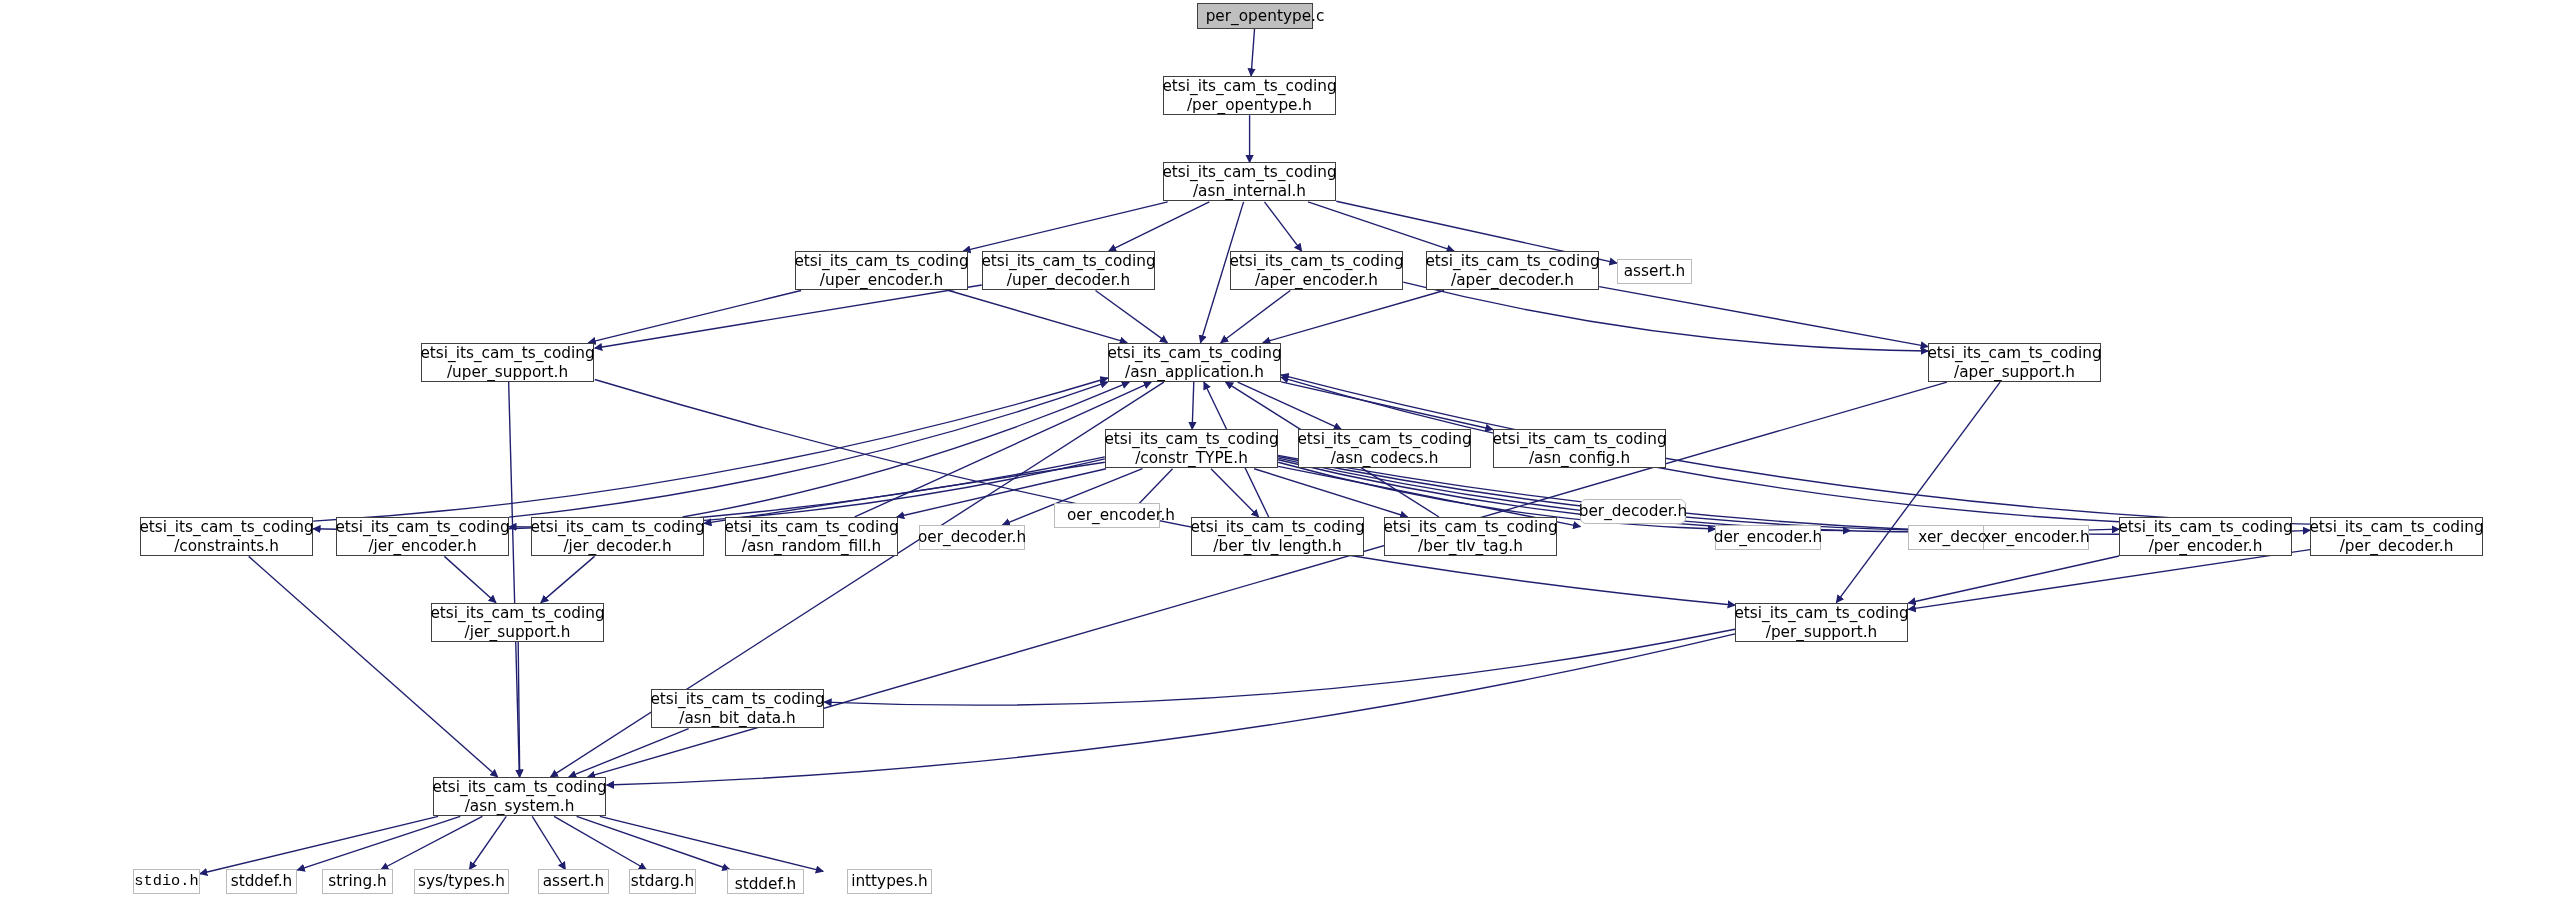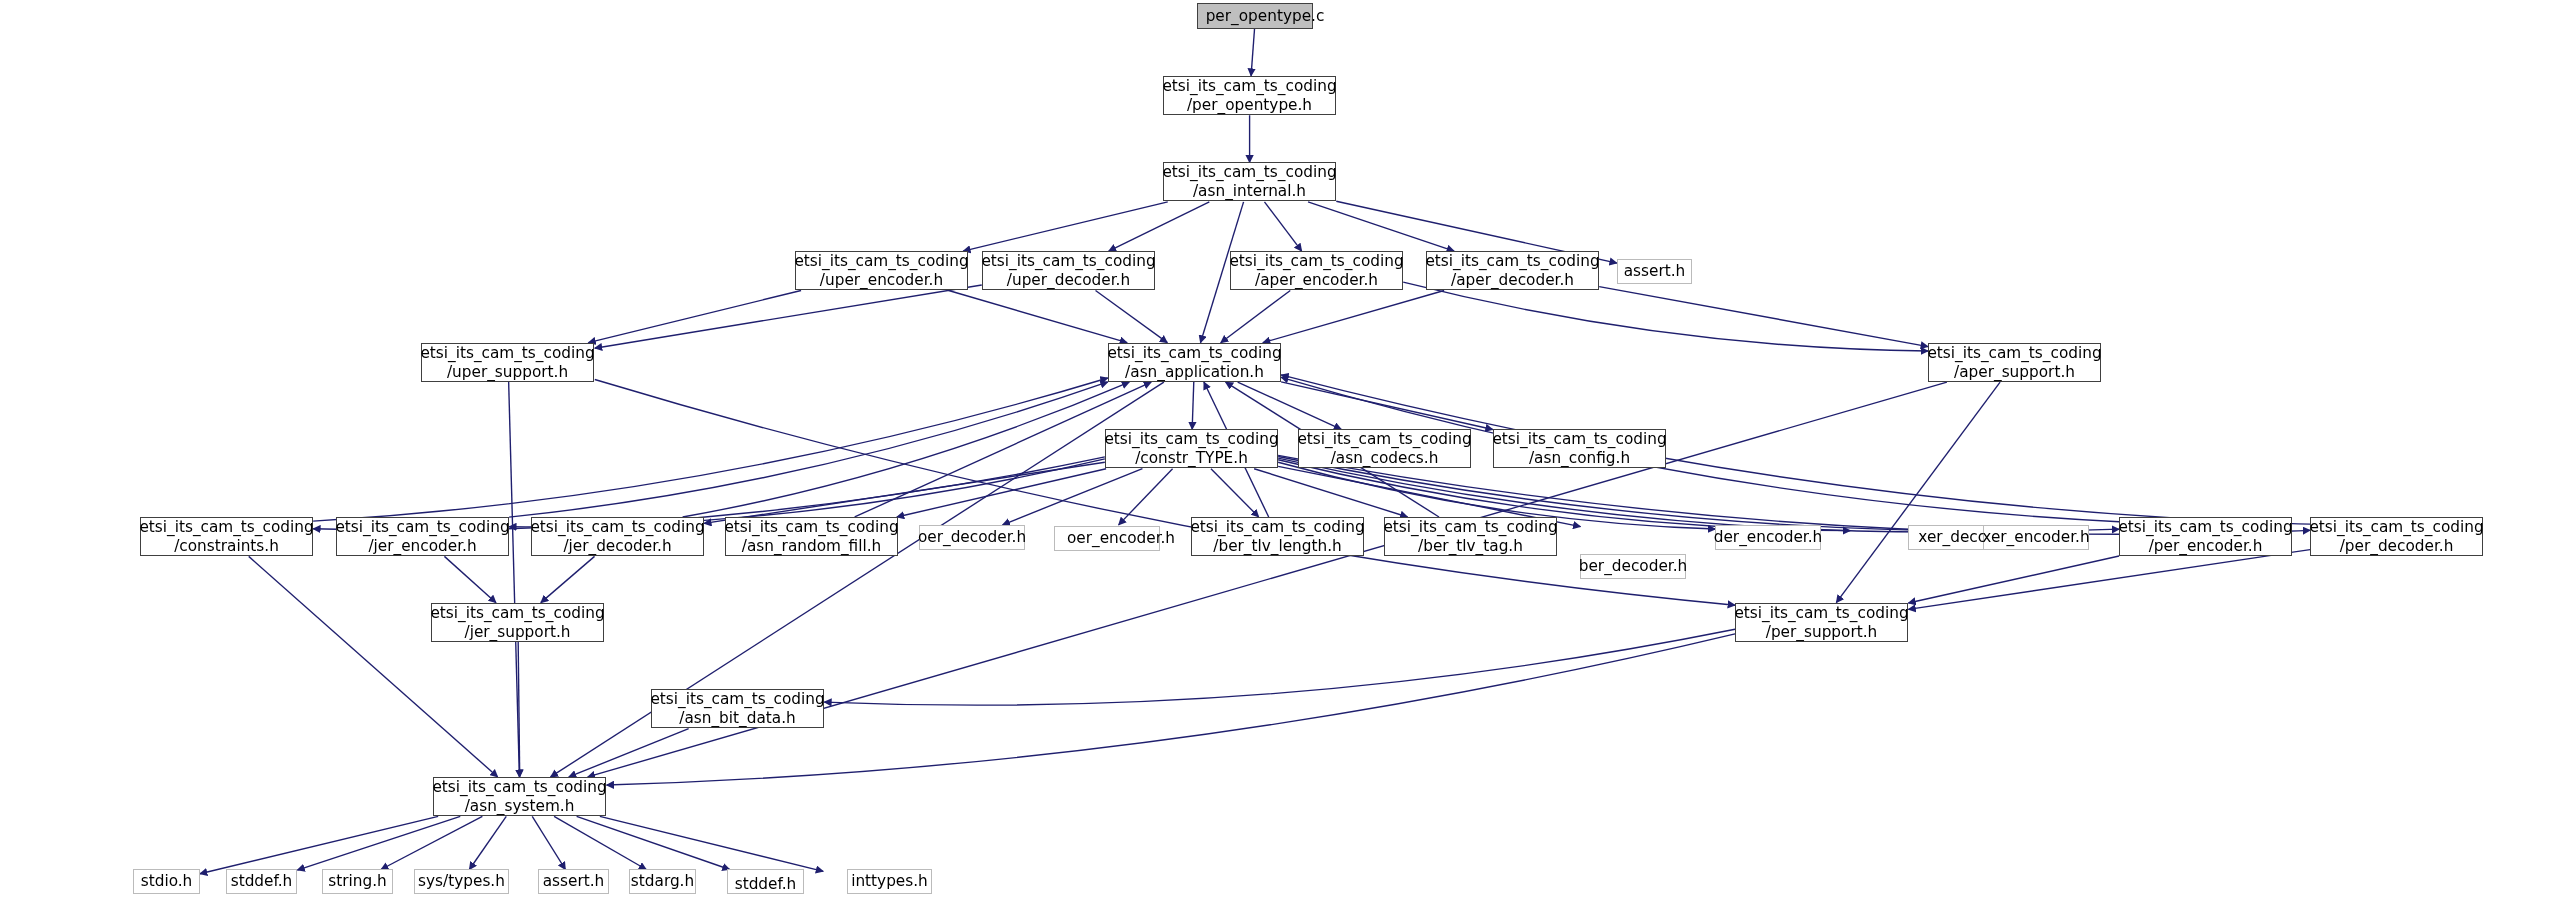--- a/index.html
+++ b/index.html
@@ -148,42 +148,42 @@
 /asn_config.h</span></div>
       <div class="node header" style="left: 140px; top: 517px; width: 173px; height: 39px;"><span class="lbl">etsi_its_cam_ts_coding
 /constraints.h</span></div>
       <div class="node header" style="left: 336px; top: 517px; width: 173px; height: 39px;"><span class="lbl">etsi_its_cam_ts_coding
 /jer_encoder.h</span></div>
       <div class="node header" style="left: 531px; top: 517px; width: 173px; height: 39px;"><span class="lbl">etsi_its_cam_ts_coding
 /jer_decoder.h</span></div>
       <div class="node header" style="left: 725px; top: 517px; width: 173px; height: 39px;"><span class="lbl">etsi_its_cam_ts_coding
 /asn_random_fill.h</span></div>
       <div class="node sys" style="left: 919px; top: 525px; width: 106px; height: 24.6px;"><span class="lbl">oer_decoder.h</span></div>
-      <div class="node sys" style="left: 1054px; top: 526px; width: 106px; height: 24.6px; padding-left: 28px;"><span class="lbl">oer_encoder.h</span></div>
+      <div class="node sys" style="left: 1054px; top: 503px; width: 106px; height: 24.6px; padding-left: 28px;"><span class="lbl">oer_encoder.h</span></div>
       <div class="node header" style="left: 1191px; top: 517px; width: 173px; height: 39px;"><span class="lbl">etsi_its_cam_ts_coding
 /ber_tlv_length.h</span></div>
       <div class="node header" style="left: 1384px; top: 517px; width: 173px; height: 39px;"><span class="lbl">etsi_its_cam_ts_coding
 /ber_tlv_tag.h</span></div>
-      <div class="node sys" style="left: 1580px; top: 554px; width: 106px; height: 24.6px;"><span class="lbl">ber_decoder.h</span></div>
+      <div class="node sys" style="left: 1580px; top: 499px; width: 106px; height: 24.6px; border-radius: 6px;"><span class="lbl">ber_decoder.h</span></div>
       <div class="node sys" style="left: 1715px; top: 525px; width: 106px; height: 24.6px;"><span class="lbl">der_encoder.h</span></div>
       <div class="node sys" style="left: 1908px; top: 525px; width: 128px; height: 24.6px;"><span class="lbl">xer_decoder.h</span></div>
       <div class="node sys" style="left: 1983px; top: 525px; width: 106px; height: 24.6px;"><span class="lbl">xer_encoder.h</span></div>
       <div class="node header" style="left: 2119px; top: 517px; width: 173px; height: 39px;"><span class="lbl">etsi_its_cam_ts_coding
 /per_encoder.h</span></div>
       <div class="node header" style="left: 2310px; top: 517px; width: 173px; height: 39px;"><span class="lbl">etsi_its_cam_ts_coding
 /per_decoder.h</span></div>
       <div class="node header" style="left: 431px; top: 603px; width: 173px; height: 39px;"><span class="lbl">etsi_its_cam_ts_coding
 /jer_support.h</span></div>
       <div class="node header" style="left: 1735px; top: 603px; width: 173px; height: 39px;"><span class="lbl">etsi_its_cam_ts_coding
 /per_support.h</span></div>
       <div class="node header" style="left: 651px; top: 689px; width: 173px; height: 39px;"><span class="lbl">etsi_its_cam_ts_coding
 /asn_bit_data.h</span></div>
       <div class="node header" style="left: 433px; top: 777px; width: 173px; height: 39px;"><span class="lbl">etsi_its_cam_ts_coding
 /asn_system.h</span></div>
-      <div class="node sys" style="left: 133px; top: 869px; width: 67px; height: 25px;"><span class="lbl">stdio.h</span></div>
+      <div class="node sys" style="left: 133px; top: 869px; width: 67px; height: 25px; font-family: Liberation Mono, monospace;"><span class="lbl">stdio.h</span></div>
       <div class="node sys" style="left: 226px; top: 869px; width: 71px; height: 24.6px;"><span class="lbl">stddef.h</span></div>
       <div class="node sys" style="left: 322px; top: 869px; width: 71px; height: 24.6px;"><span class="lbl">string.h</span></div>
       <div class="node sys" style="left: 414px; top: 869px; width: 95px; height: 24.6px;"><span class="lbl">sys/types.h</span></div>
       <div class="node sys" style="left: 538px; top: 869px; width: 71px; height: 24.6px;"><span class="lbl">assert.h</span></div>
       <div class="node sys" style="left: 629px; top: 869px; width: 67px; height: 24.6px;"><span class="lbl">stdarg.h</span></div>
       <div class="node sys" style="left: 727px; top: 869px; width: 77px; height: 24.6px; align-items: flex-end;"><span class="lbl">stddef.h</span></div>
       <div class="node sys" style="left: 823px; top: 869px; width: 85px; height: 24.6px; margin-left: 24px;"><span class="lbl">inttypes.h</span></div>
     </div>
 </div>
 

